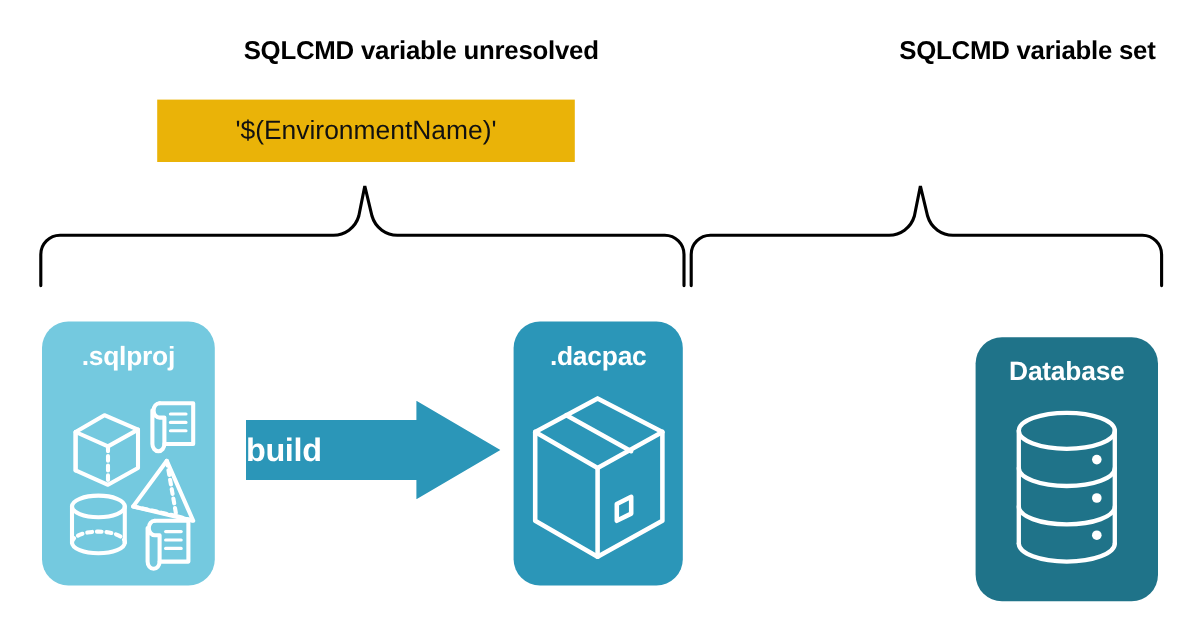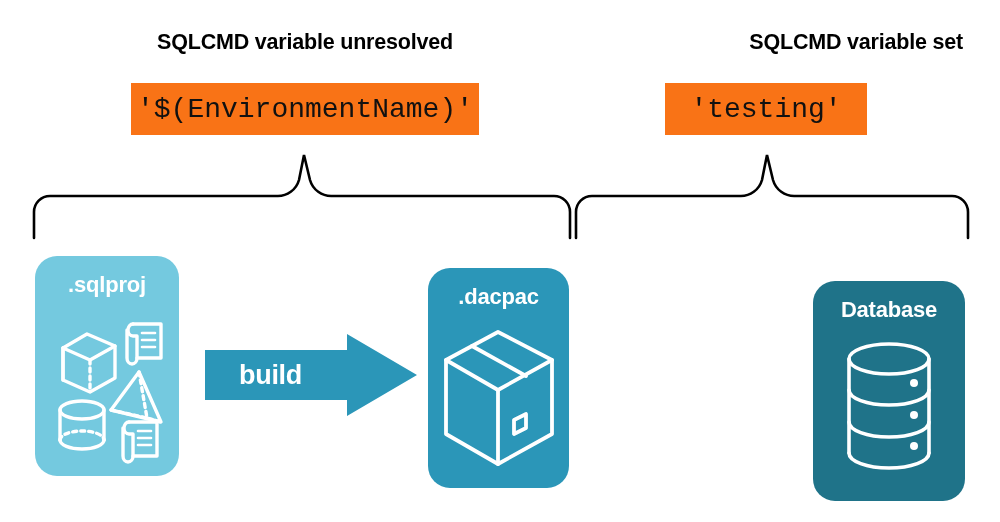--- a/index.html
+++ b/index.html
@@ -23,35 +23,35 @@
   .section-heading {
     position: absolute;
     font-family: "Liberation Sans", sans-serif;
     font-weight: bold;
     font-size: 21.5px;
     letter-spacing: -0.2px;
     color: #000000;
     text-align: center;
     white-space: nowrap;
   }
-  #heading-left  { left: 0px;   top: 30px; width: 610px; }
+  #heading-left  { left: 0px;   top: 30px; width: 610px; padding-left: 46px; }
   #heading-right { left: 573px; top: 30px; width: 390px; text-align: right; }
 
   
   .code-box {
     position: absolute;
     border: 2px solid #2c9 abc;
     border-color: #2b9abc;
-    background: #f97316;
+    background: #eab308;
     box-sizing: border-box;
     display: flex;
     align-items: center;
     justify-content: center;
-    font-family: Liberation Mono, monospace;
-    font-size: 28px;
+    font-family: Liberation Sans, sans-serif;
+    font-size: 22px;
     color: #111111;
     letter-spacing: 0px;
   }
   #code-box-left  { left: 131px; top: 83px; width: 348px; height: 52px; }
   #code-box-right { left: 665px; top: 83px; width: 202px; height: 52px; }
 
   
   #brace-layer {
     position: absolute;
     left: 0; top: 0;
@@ -71,21 +71,21 @@
     left: 0;
     right: 0;
     text-align: center;
     font-family: "Liberation Sans", sans-serif;
     font-weight: bold;
     font-size: 22px;
     color: #ffffff;
     letter-spacing: -0.2px;
     white-space: nowrap;
   }
-  #box-sqlproj  { left: 35px;  top: 256px; width: 144px; height: 220px; background: #74c9df; }
+  #box-sqlproj  { left: 35px;  top: 268px; width: 144px; height: 220px; background: #74c9df; }
   #box-dacpac   { left: 428px; top: 268px; width: 141px; height: 220px; background: #2b96b8; }
   #box-database { left: 813px; top: 281px; width: 152px; height: 220px; background: #1f7389; }
 
   .stage-icon-wrap {
     position: absolute;
     left: 0; right: 0;
   }
 
   
   .arrow {
@@ -95,39 +95,37 @@
     position: absolute;
     top: 0; left: 0;
     width: 100%; height: 100%;
     display: flex;
     align-items: center;
     font-family: "Liberation Sans", sans-serif;
     font-weight: bold;
     font-size: 27px;
     color: #ffffff;
     letter-spacing: -0.3px;
-    padding-left: 34px;
     box-sizing: border-box;
     white-space: nowrap;
   }
   #arrow-build  { left: 205px; top: 334px; width: 212px; height: 82px; }
   #arrow-deploy { left: 600px; top: 334px; width: 212px; height: 82px; }
 </style>
 </head>
 <body>
 
 <div id="canvas">
 
   <div class="section-heading" id="heading-left">SQLCMD variable unresolved</div>
 
   <div class="section-heading" id="heading-right">SQLCMD variable set</div>
 
   <div class="code-box" id="code-box-left">'$(EnvironmentName)'</div>
 
-  <div class="code-box" id="code-box-right">'testing'</div>
 
   <svg id="brace-layer" viewBox="0 0 1000 522">
 
     <path fill="none" stroke="#000000" stroke-width="2.6" stroke-linecap="round" d="M 34,238
              L 34,212
              A 16,16 0 0 1 50,196
              L 277,196
              A 22,22 0 0 0 299,180
              L 304,155
              L 310,180

